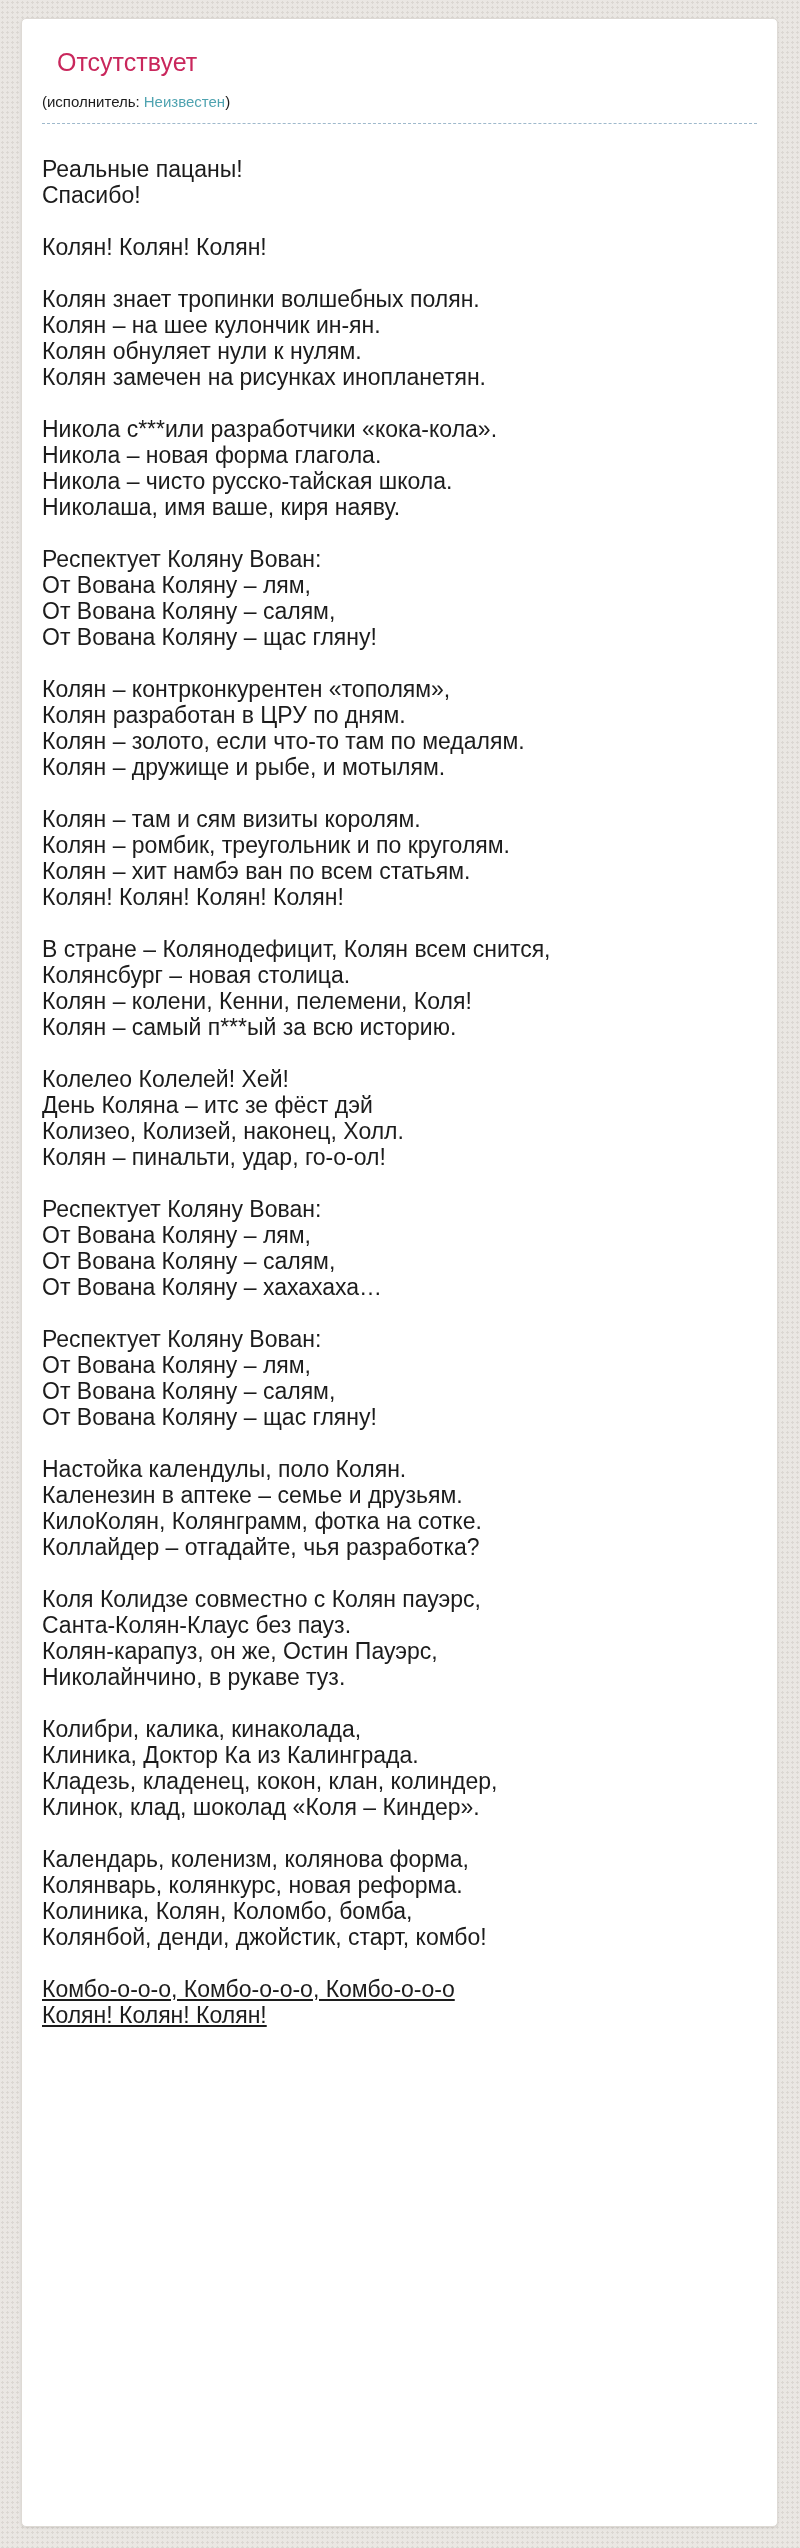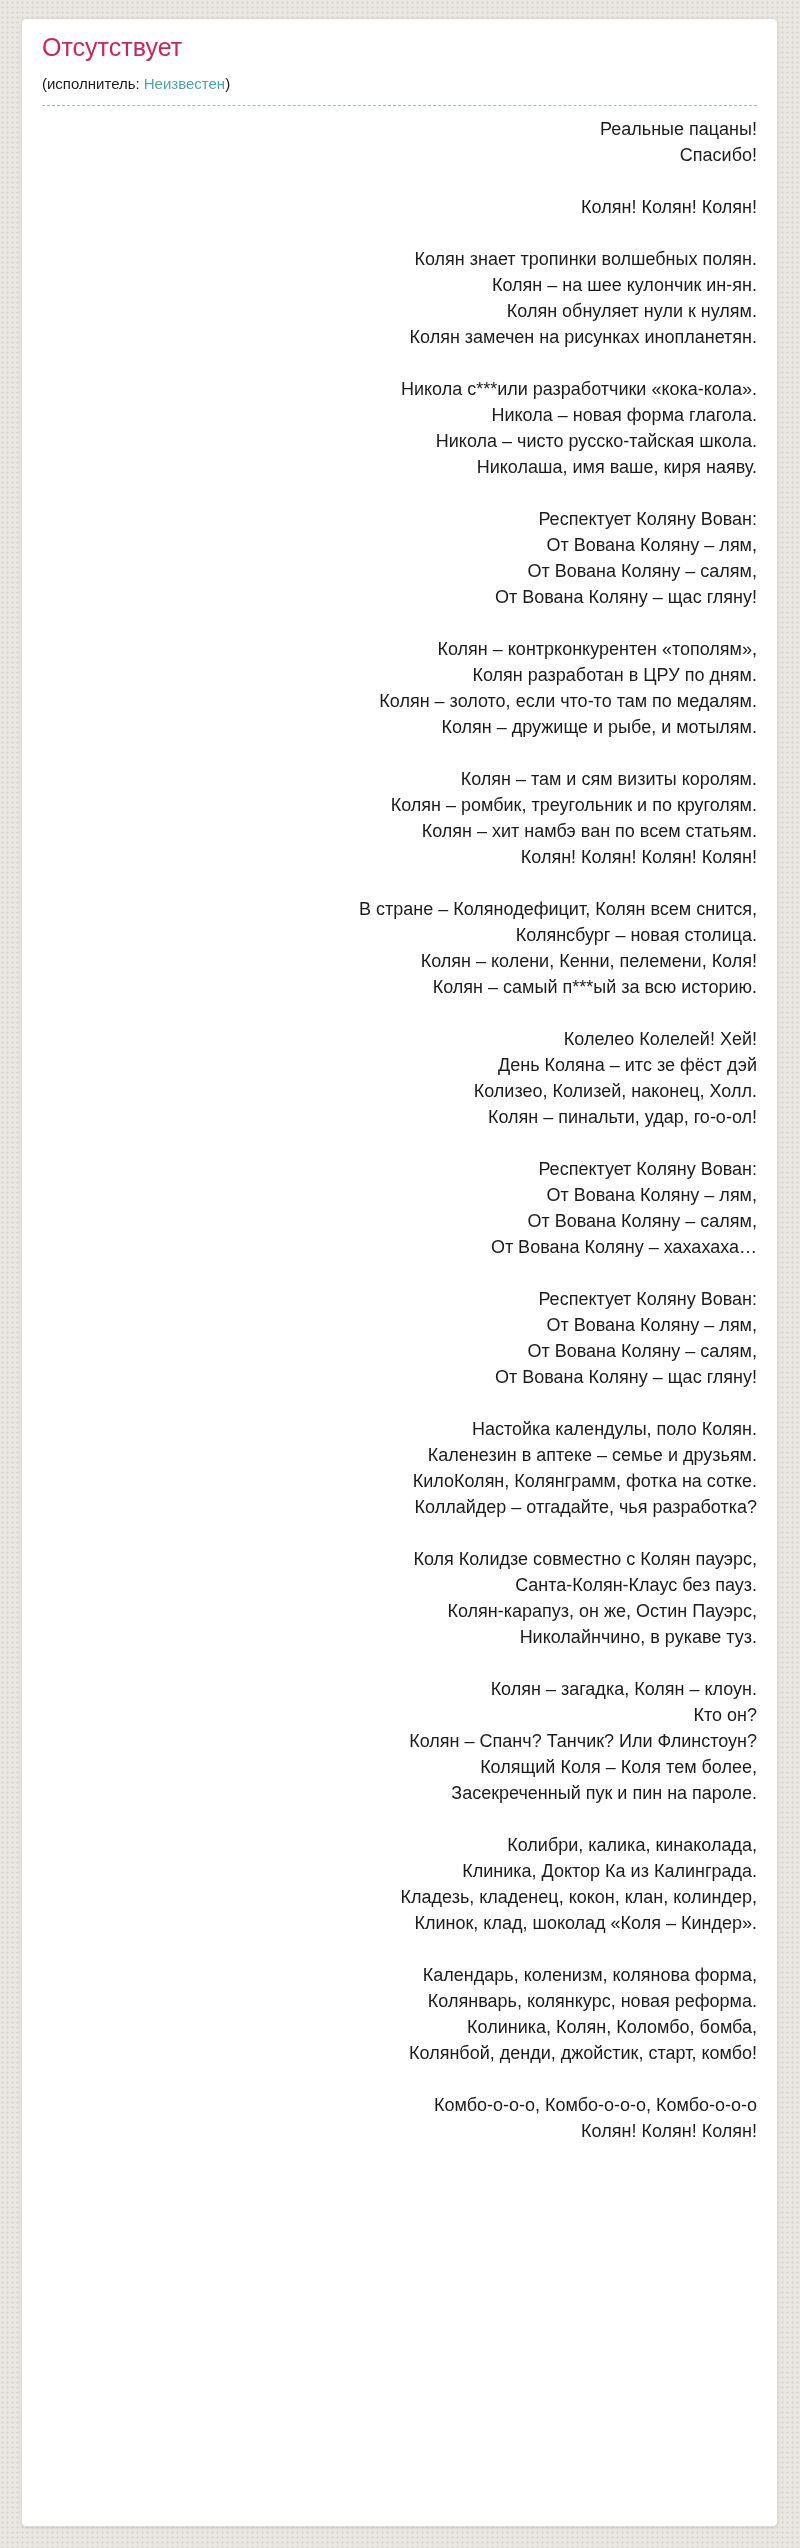--- a/index.html
+++ b/index.html
@@ -24,49 +24,49 @@
     border: 1px solid #dedad5;
     border-radius: 5px;
     box-shadow: 0 1px 3px rgba(0,0,0,0.10);
     padding: 13px 20px 30px 20px;
   }
   .header {
     border-bottom: 1px dashed var(--separator, #9fb9cc);
     padding-bottom: 11px;
   }
   .title {
-    margin: 0;
+    margin: 15px;
     font-size: 25px;
     font-weight: 400;
     line-height: 30px;
     color: var(--title, #c9275c);
   }
   .artist-line {
     margin-top: 12px;
     font-size: 15px;
     line-height: 20px;
     color: var(--text, #1c1c1c);
   }
   .artist-link {
     color: var(--artist_link, #4fa3b0);
     text-decoration: none;
     margin-left: 4px;
   }
   .lyrics {
-    margin-top: 10px;
-    font-size: 18px;
+    margin-top: 32px;
+    font-size: 23px;
     line-height: 26px;
     color: var(--text, #1c1c1c);
-    text-align: right;
   }
   .stanza {
     margin: 0 0 26px 0;
   }
   .stanza:last-child {
     margin-bottom: 0;
+    text-decoration: underline;
   }
 </style>
 </head>
 <body>
 
 <div class="card">
   <div class="header">
     <h1 class="title">Отсутствует</h1>
     <div class="artist-line"><span>(исполнитель:</span><a href="#" class="artist-link">Неизвестен</a><span>)</span></div>
   </div>
@@ -77,18 +77,17 @@
       <p class="stanza">Никола с***или разработчики «кока-кола».<br>Никола – новая форма глагола.<br>Никола – чисто русско-тайская школа.<br>Николаша, имя ваше, киря наяву.</p>
       <p class="stanza">Респектует Коляну Вован:<br>От Вована Коляну – лям,<br>От Вована Коляну – салям,<br>От Вована Коляну – щас гляну!</p>
       <p class="stanza">Колян – контрконкурентен «тополям»,<br>Колян разработан в ЦРУ по дням.<br>Колян – золото, если что-то там по медалям.<br>Колян – дружище и рыбе, и мотылям.</p>
       <p class="stanza">Колян – там и сям визиты королям.<br>Колян – ромбик, треугольник и по круголям.<br>Колян – хит намбэ ван по всем статьям.<br>Колян! Колян! Колян! Колян!</p>
       <p class="stanza">В стране – Колянодефицит, Колян всем снится,<br>Колянсбург – новая столица.<br>Колян – колени, Кенни, пелемени, Коля!<br>Колян – самый п***ый за всю историю.</p>
       <p class="stanza">Колелео Колелей! Хей!<br>День Коляна – итс зе фёст дэй<br>Колизео, Колизей, наконец, Холл.<br>Колян – пинальти, удар, го-о-ол!</p>
       <p class="stanza">Респектует Коляну Вован:<br>От Вована Коляну – лям,<br>От Вована Коляну – салям,<br>От Вована Коляну – хахахаха…</p>
       <p class="stanza">Респектует Коляну Вован:<br>От Вована Коляну – лям,<br>От Вована Коляну – салям,<br>От Вована Коляну – щас гляну!</p>
       <p class="stanza">Настойка календулы, поло Колян.<br>Каленезин в аптеке – семье и друзьям.<br>КилоКолян, Колянграмм, фотка на сотке.<br>Коллайдер – отгадайте, чья разработка?</p>
       <p class="stanza">Коля Колидзе совместно с Колян пауэрс,<br>Санта-Колян-Клаус без пауз.<br>Колян-карапуз, он же, Остин Пауэрс,<br>Николайнчино, в рукаве туз.</p>
-      <p class="stanza">Колян – загадка, Колян – клоун.<br>Кто он?<br>Колян – Спанч? Танчик? Или Флинстоун?<br>Колящий Коля – Коля тем более,<br>Засекреченный пук и пин на пароле.</p>
       <p class="stanza">Колибри, калика, кинаколада,<br>Клиника, Доктор Ка из Калинграда.<br>Кладезь, кладенец, кокон, клан, колиндер,<br>Клинок, клад, шоколад «Коля – Киндер».</p>
       <p class="stanza">Календарь, коленизм, колянова форма,<br>Колянварь, колянкурс, новая реформа.<br>Колиника, Колян, Коломбо, бомба,<br>Колянбой, денди, джойстик, старт, комбо!</p>
       <p class="stanza">Комбо-о-о-о, Комбо-о-о-о, Комбо-о-о-о<br>Колян! Колян! Колян!</p>
     </div>
 </div>
 
 </body></html>

